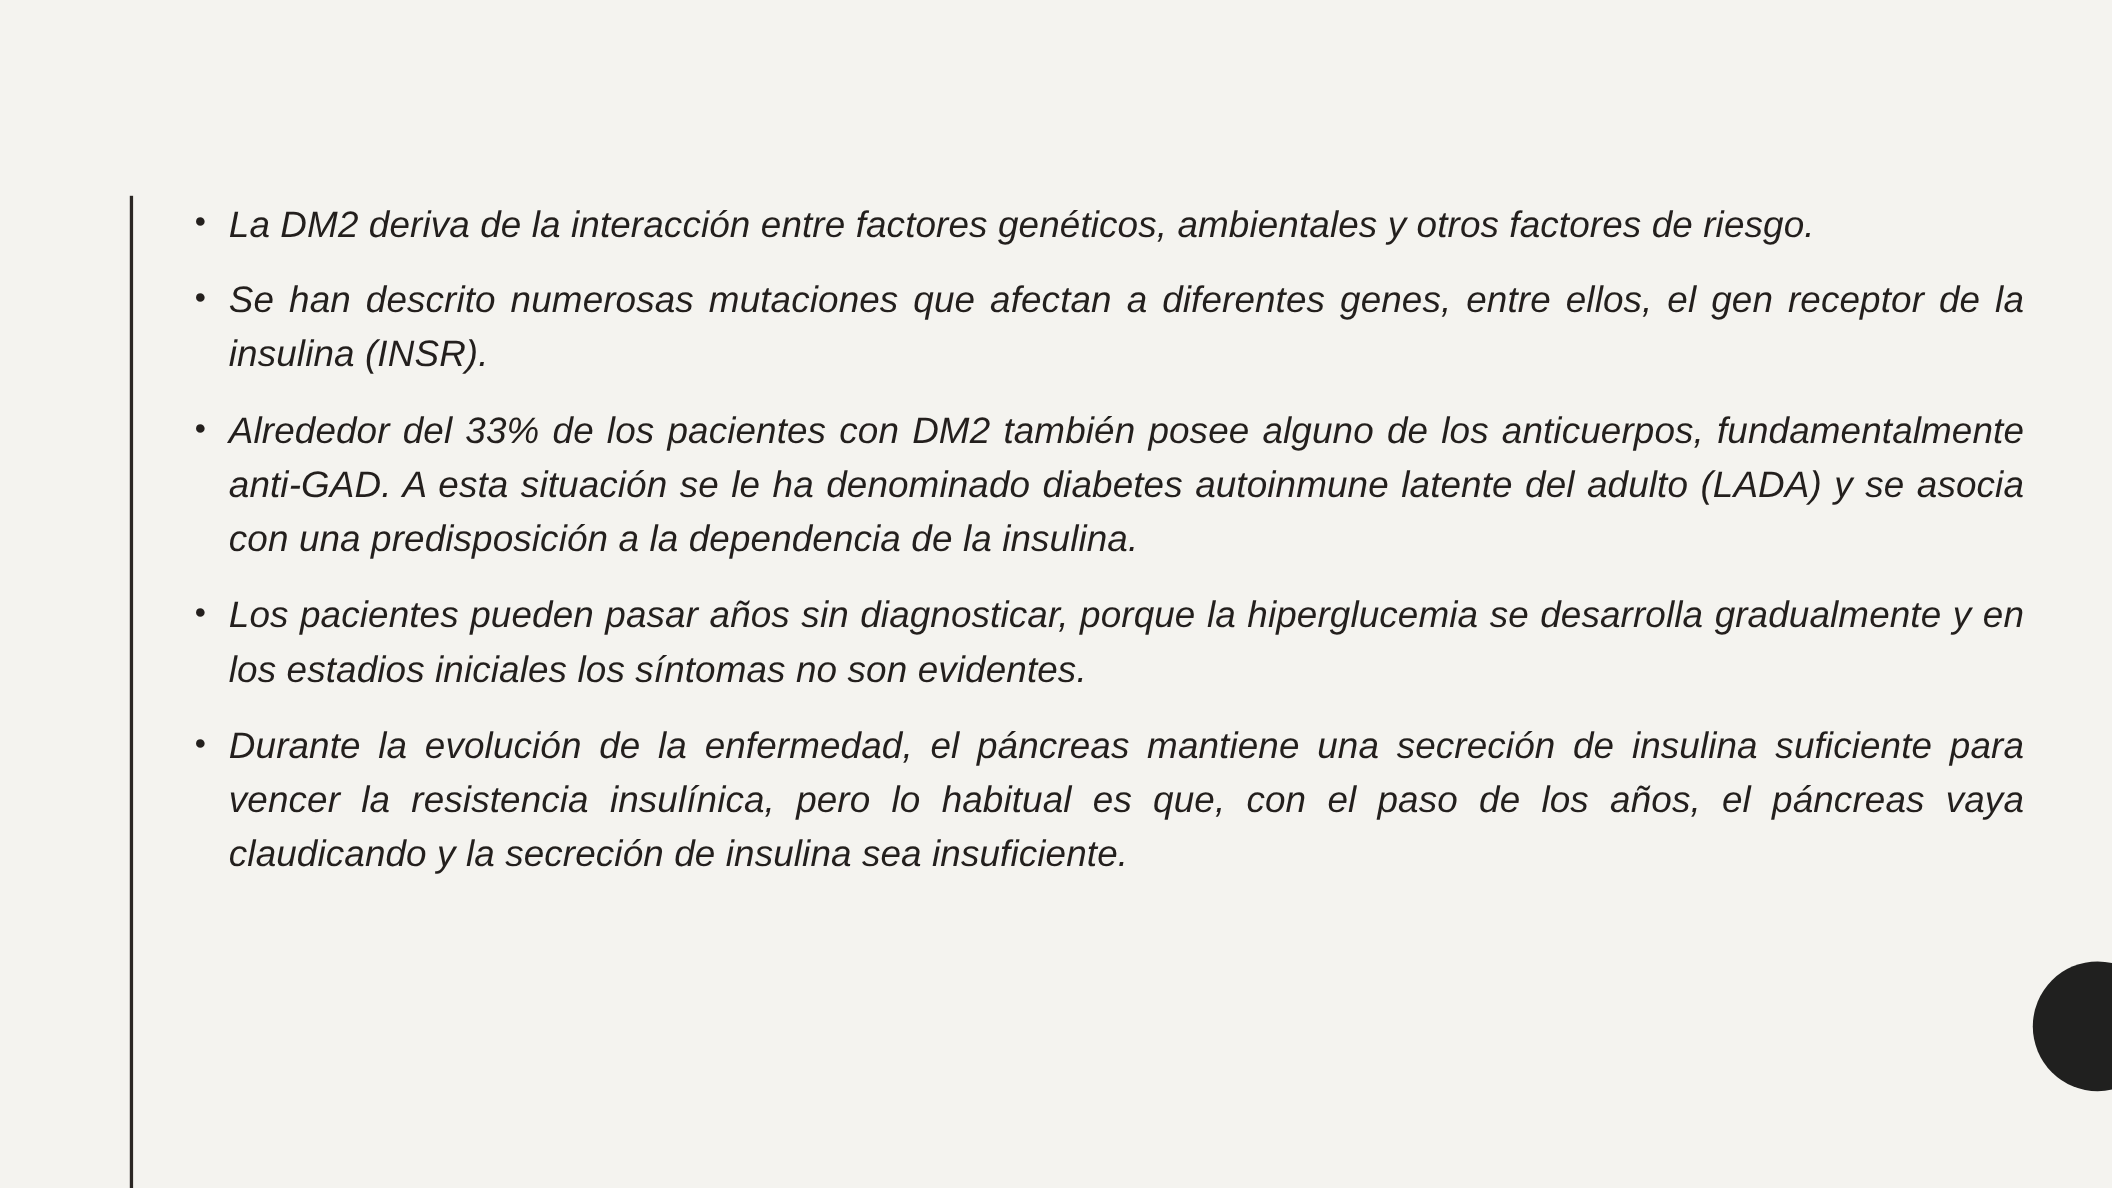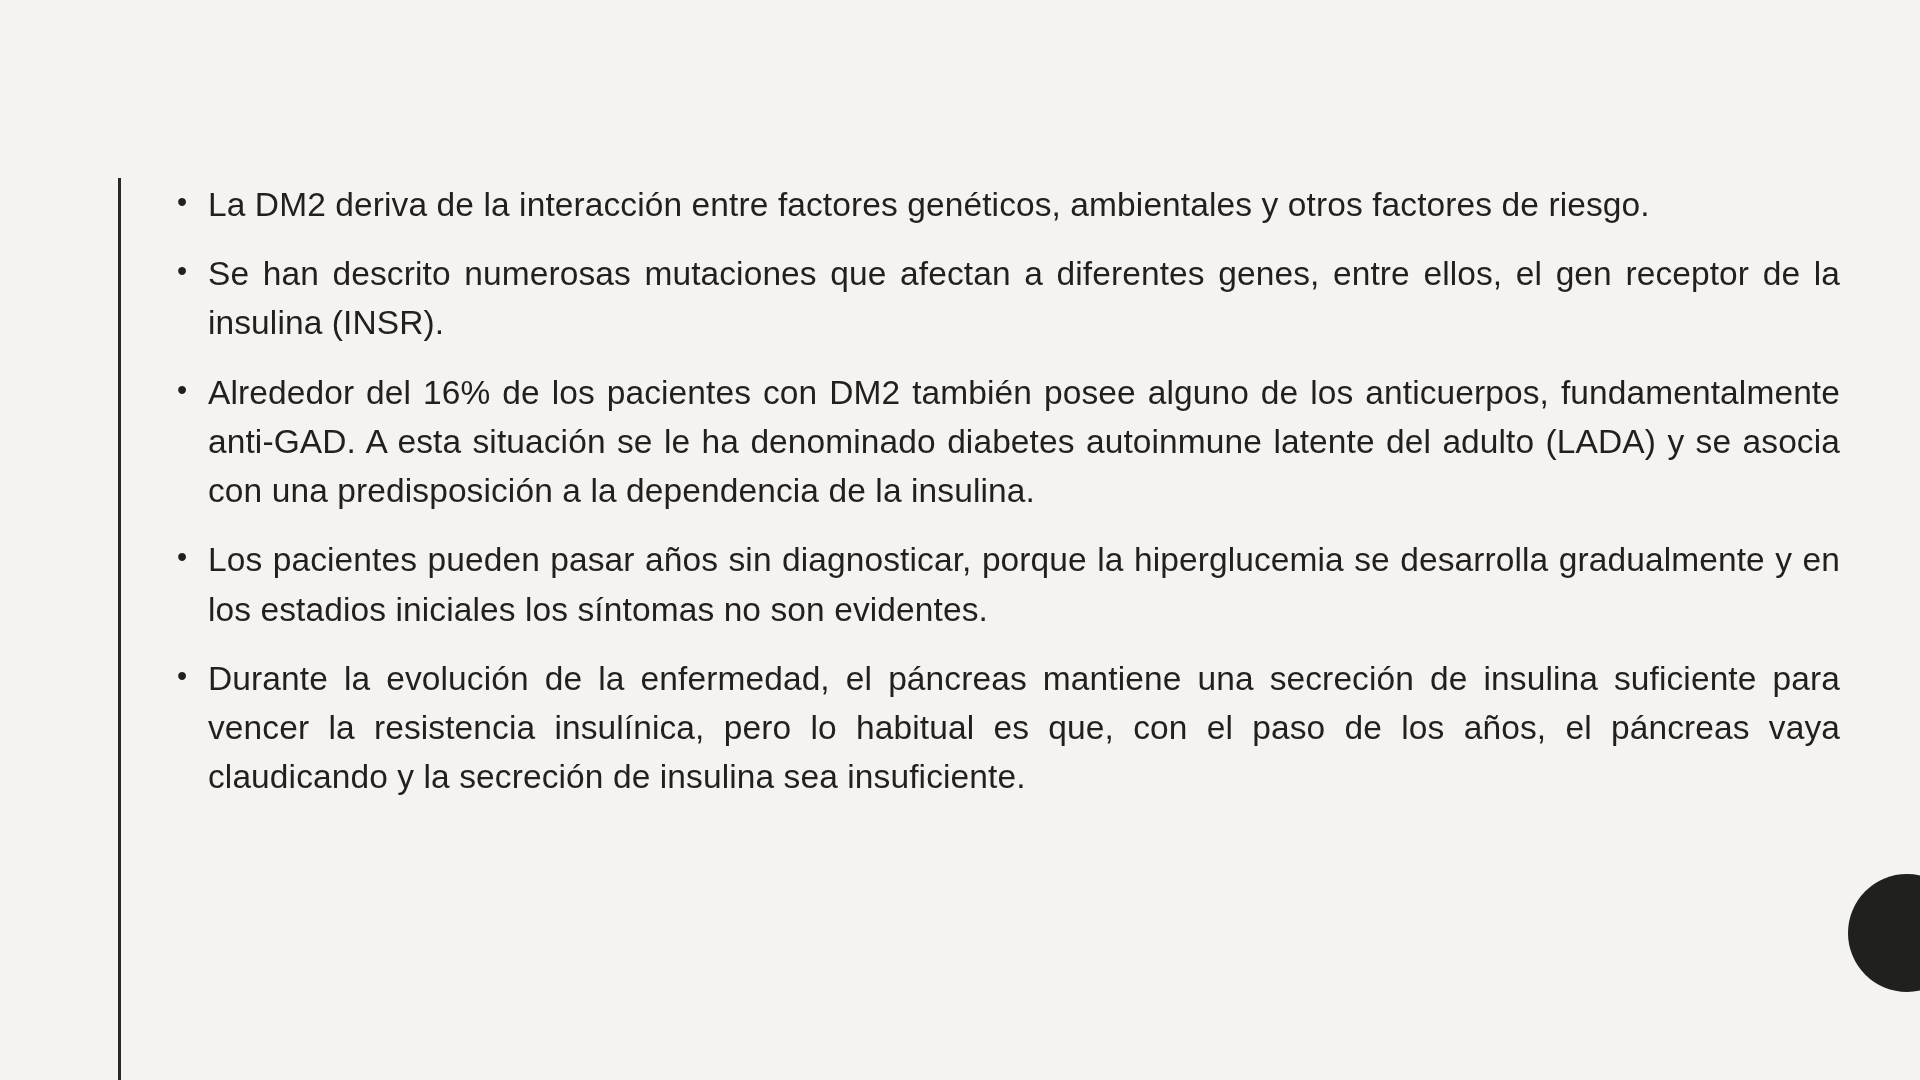--- a/index.html
+++ b/index.html
@@ -60,20 +60,21 @@
     position: absolute;
     left: 2px;
     top: 0;
     font-size: 29px;
     line-height: 1.56;
     color: #231f1d;
   }
   
   ul.bullets > li .para {
     display: block;
+    font-style: italic;
   }
   
   .corner-blob {
     position: absolute;
     right: -46px;
     bottom: 88px;
     width: 118px;
     height: 118px;
     border-radius: 50%;
     background: #20201f;
@@ -91,21 +92,21 @@
       <li>
         <span class="dot">•</span>
         <span class="para">La DM2 deriva de la interacción entre factores genéticos, ambientales y otros factores de riesgo.</span>
       </li>
       <li>
         <span class="dot">•</span>
         <span class="para">Se han descrito numerosas mutaciones que afectan a diferentes genes, entre ellos, el gen receptor de la insulina (INSR).</span>
       </li>
       <li>
         <span class="dot">•</span>
-        <span class="para">Alrededor del 16% de los pacientes con DM2 también posee alguno de los anticuerpos, fundamentalmente anti-GAD. A esta situación se le ha denominado diabetes autoinmune latente del adulto (LADA) y se asocia con una predisposición a la dependencia de la insulina.</span>
+        <span class="para">Alrededor del 33% de los pacientes con DM2 también posee alguno de los anticuerpos, fundamentalmente anti-GAD. A esta situación se le ha denominado diabetes autoinmune latente del adulto (LADA) y se asocia con una predisposición a la dependencia de la insulina.</span>
       </li>
       <li>
         <span class="dot">•</span>
         <span class="para">Los pacientes pueden pasar años sin diagnosticar, porque la hiperglucemia se desarrolla gradualmente y en los estadios iniciales los síntomas no son evidentes.</span>
       </li>
       <li>
         <span class="dot">•</span>
         <span class="para">Durante la evolución de la enfermedad, el páncreas mantiene una secreción de insulina suficiente para vencer la resistencia insulínica, pero lo habitual es que, con el paso de los años, el páncreas vaya claudicando y la secreción de insulina sea insuficiente.</span>
       </li>
     </ul>

